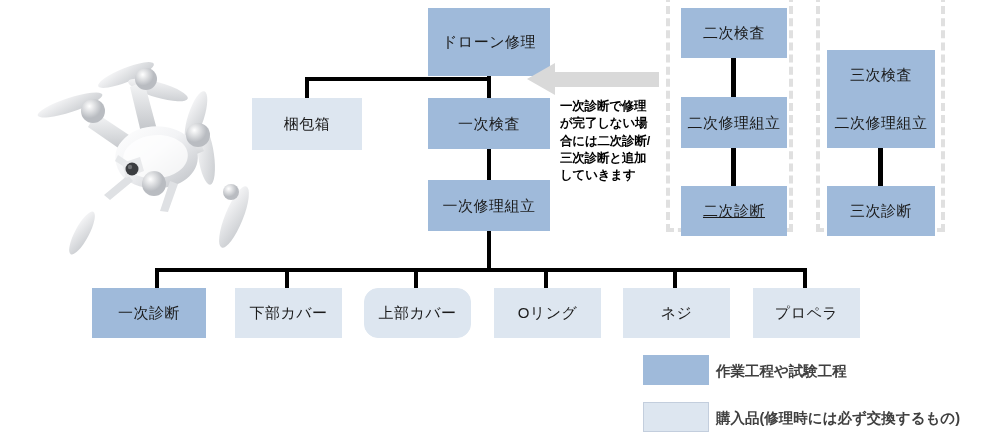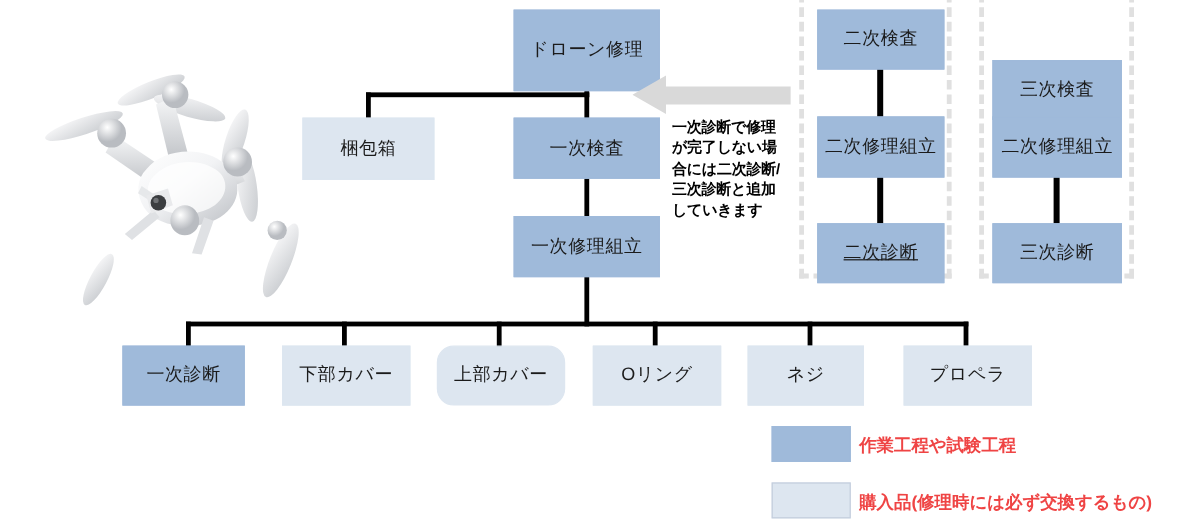--- a/index.html
+++ b/index.html
@@ -32,21 +32,21 @@
     position:absolute;
     font-size:12.5px;line-height:1.38;color:#000;
     font-weight:700;
     width:96px;
     letter-spacing:-0.2px;
   }
 
   .legend-swatch{position:absolute;box-sizing:border-box;}
   .legend-swatch.process{background:#9fbada;border:1px solid #9fbada;}
   .legend-swatch.part{background:#dde6f0;border:1px solid #c3cedd;}
-  .legend-label{position:absolute;font-size:14.5px;color:#ef4444;font-weight:600;white-space:nowrap;}
+  .legend-label{position:absolute;font-size:14.5px;color:#404040;font-weight:600;white-space:nowrap;}
 
   #drone{position:absolute;left:18px;top:45px;width:250px;height:215px;}
 </style>
 </head>
 <body>
 
 <div id="canvas">
 
   <div id="drone">
     <svg viewBox="0 0 250 215" width="250" height="215" aria-hidden="true">
@@ -135,33 +135,33 @@
   </div>
 
   <div class="node process" style="left:428px;top:98px;width:122px;height:51px;">
     <span>一次検査</span>
   </div>
 
   <div class="node process" style="left:428px;top:180px;width:122px;height:51px;">
     <span>一次修理組立</span>
   </div>
 
-  <div class="node process" style="left:102px;top:288px;width:102px;height:50px;">
+  <div class="node process" style="left:92px;top:288px;width:114px;height:50px;">
     <span>一次診断</span>
   </div>
   <div class="node part" style="left:235px;top:288px;width:107px;height:50px;">
     <span>下部カバー</span>
   </div>
   <div class="node part" style="left:364px;top:288px;width:107px;height:50px;border-radius:14px;">
     <span>上部カバー</span>
   </div>
   <div class="node part" style="left:494px;top:288px;width:107px;height:50px;text-align:center;">
     <span>Oリング</span>
   </div>
-  <div class="node part" style="left:623px;top:288px;width:97px;height:50px;">
+  <div class="node part" style="left:623px;top:288px;width:107px;height:50px;">
     <span>ネジ</span>
   </div>
   <div class="node part" style="left:753px;top:288px;width:107px;height:50px;">
     <span>プロペラ</span>
   </div>
 
   <div class="dashbox" style="left:666px;top:-6px;width:127px;height:238px;"></div>
   <div class="line vline" style="left:731px;top:57px;width:5px;height:42px;"></div>
   <div class="line vline" style="left:731px;top:147px;width:5px;height:40px;"></div>
 

